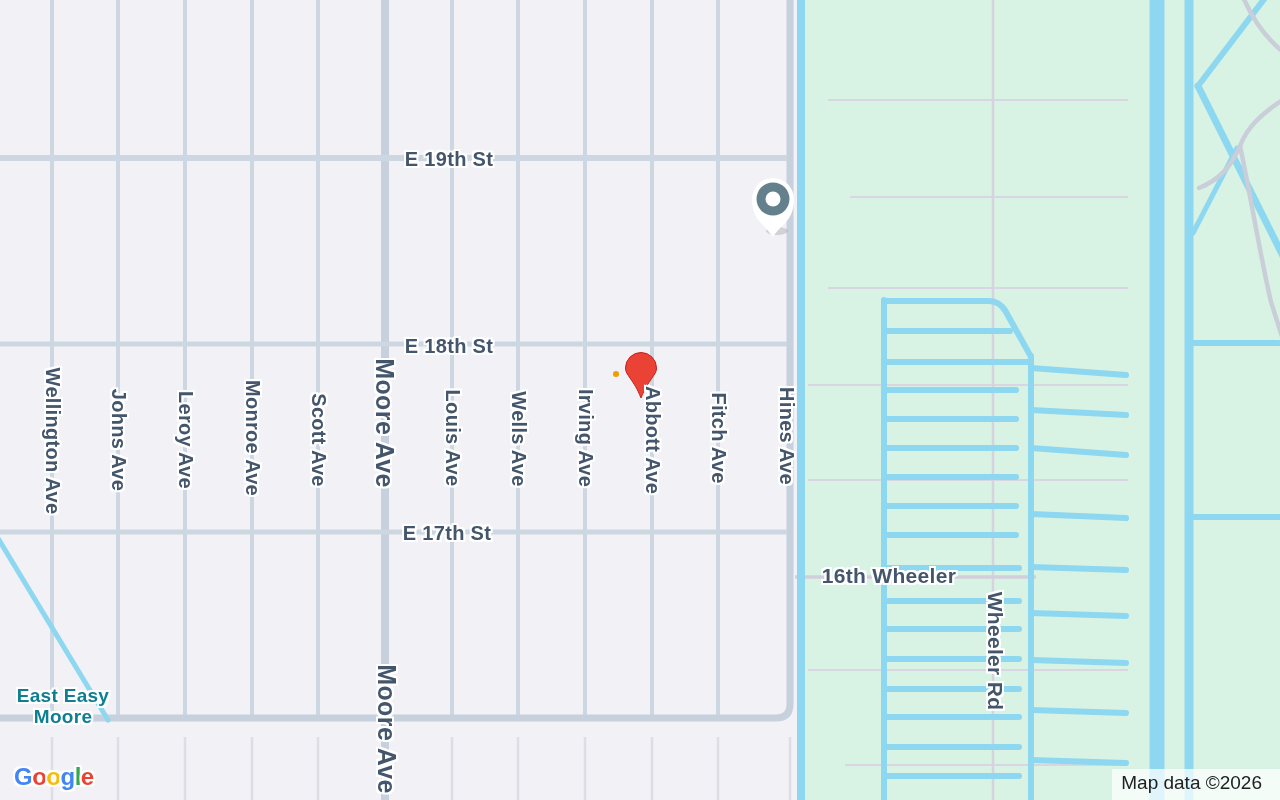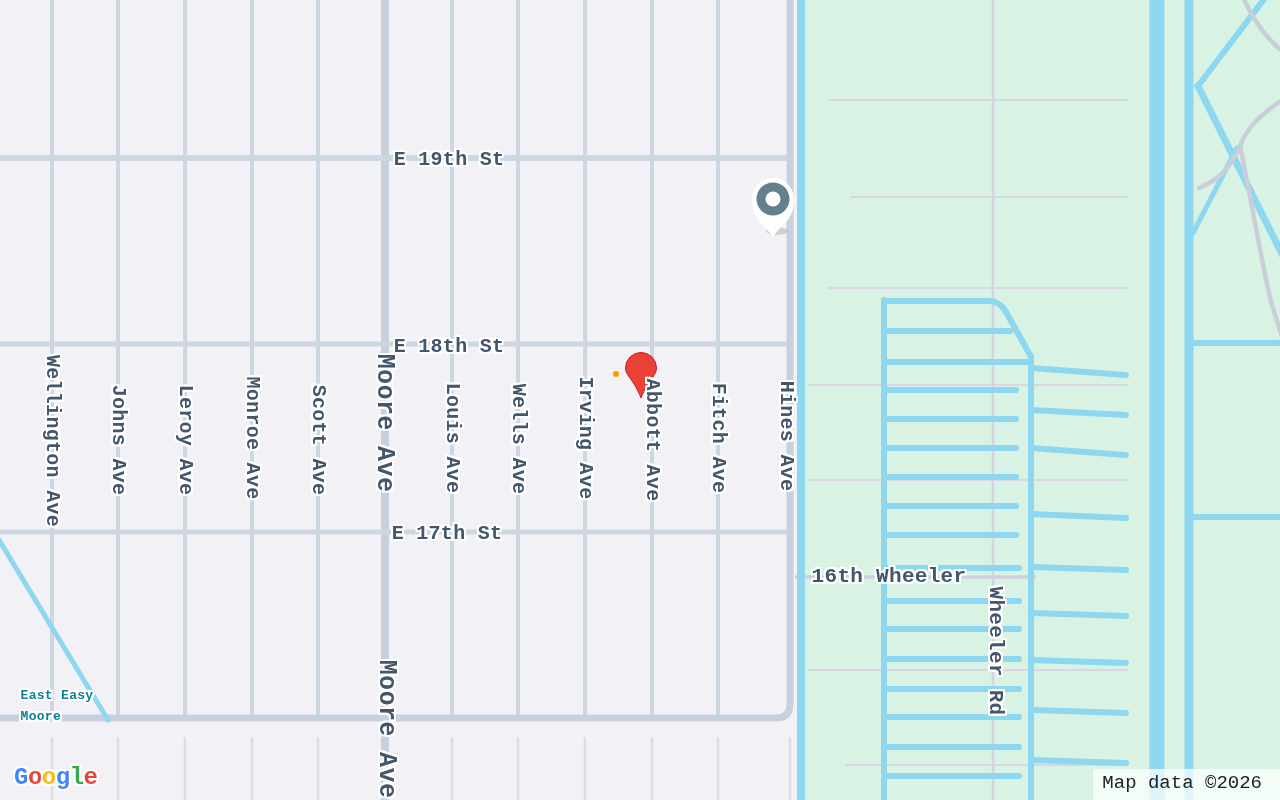--- a/index.html
+++ b/index.html
@@ -1,35 +1,35 @@
 <!DOCTYPE html>
 <html><head>
 <meta charset="utf-8">
 <title>Map</title>
 <style>
   html,body{margin:0;padding:0;background:#e8e8e8;}
   #map{
     position:relative;width:1280px;height:800px;overflow:hidden;
     background:#f2f1f5;
-    font-family:Liberation Mono, monospace;
+    font-family:Liberation Sans, sans-serif;
     cursor:grab;
   }
   #map svg{position:absolute;left:0;top:0;}
   .lbl{
     position:absolute;white-space:nowrap;
     color:#44566b;font-size:20px;font-weight:600;letter-spacing:.3px;
     transform:translate(-50%,-50%);
     text-shadow:-2px -2px 0 #fff,2px -2px 0 #fff,-2px 2px 0 #fff,2px 2px 0 #fff,
                  0 -2px 0 #fff,0 2px 0 #fff,-2px 0 0 #fff,2px 0 0 #fff;
   }
   .vert{transform:translate(-50%,-50%) rotate(90deg);}
   .major{font-size:25px;letter-spacing:.4px;}
   .mid{font-size:21px;}
   .water-lbl{
-    color:#0e7f93;font-weight:600;font-size:13px;text-align:left;line-height:21px;
+    color:#0e7f93;font-weight:600;font-size:19px;text-align:center;line-height:21px;margin-left:6px;
   }
   .poi-lbl{
     position:absolute;right:538px;top:175px;text-align:right;
     color:#5b7b89;font-size:24px;font-weight:600;line-height:27px;letter-spacing:.2px;
     text-shadow:-2px -2px 0 #fff,2px -2px 0 #fff,-2px 2px 0 #fff,2px 2px 0 #fff,
                  0 -2px 0 #fff,0 2px 0 #fff,-2px 0 0 #fff,2px 0 0 #fff;
     white-space:nowrap;
   }
   #google-logo{
     position:absolute;left:14px;bottom:9px;

